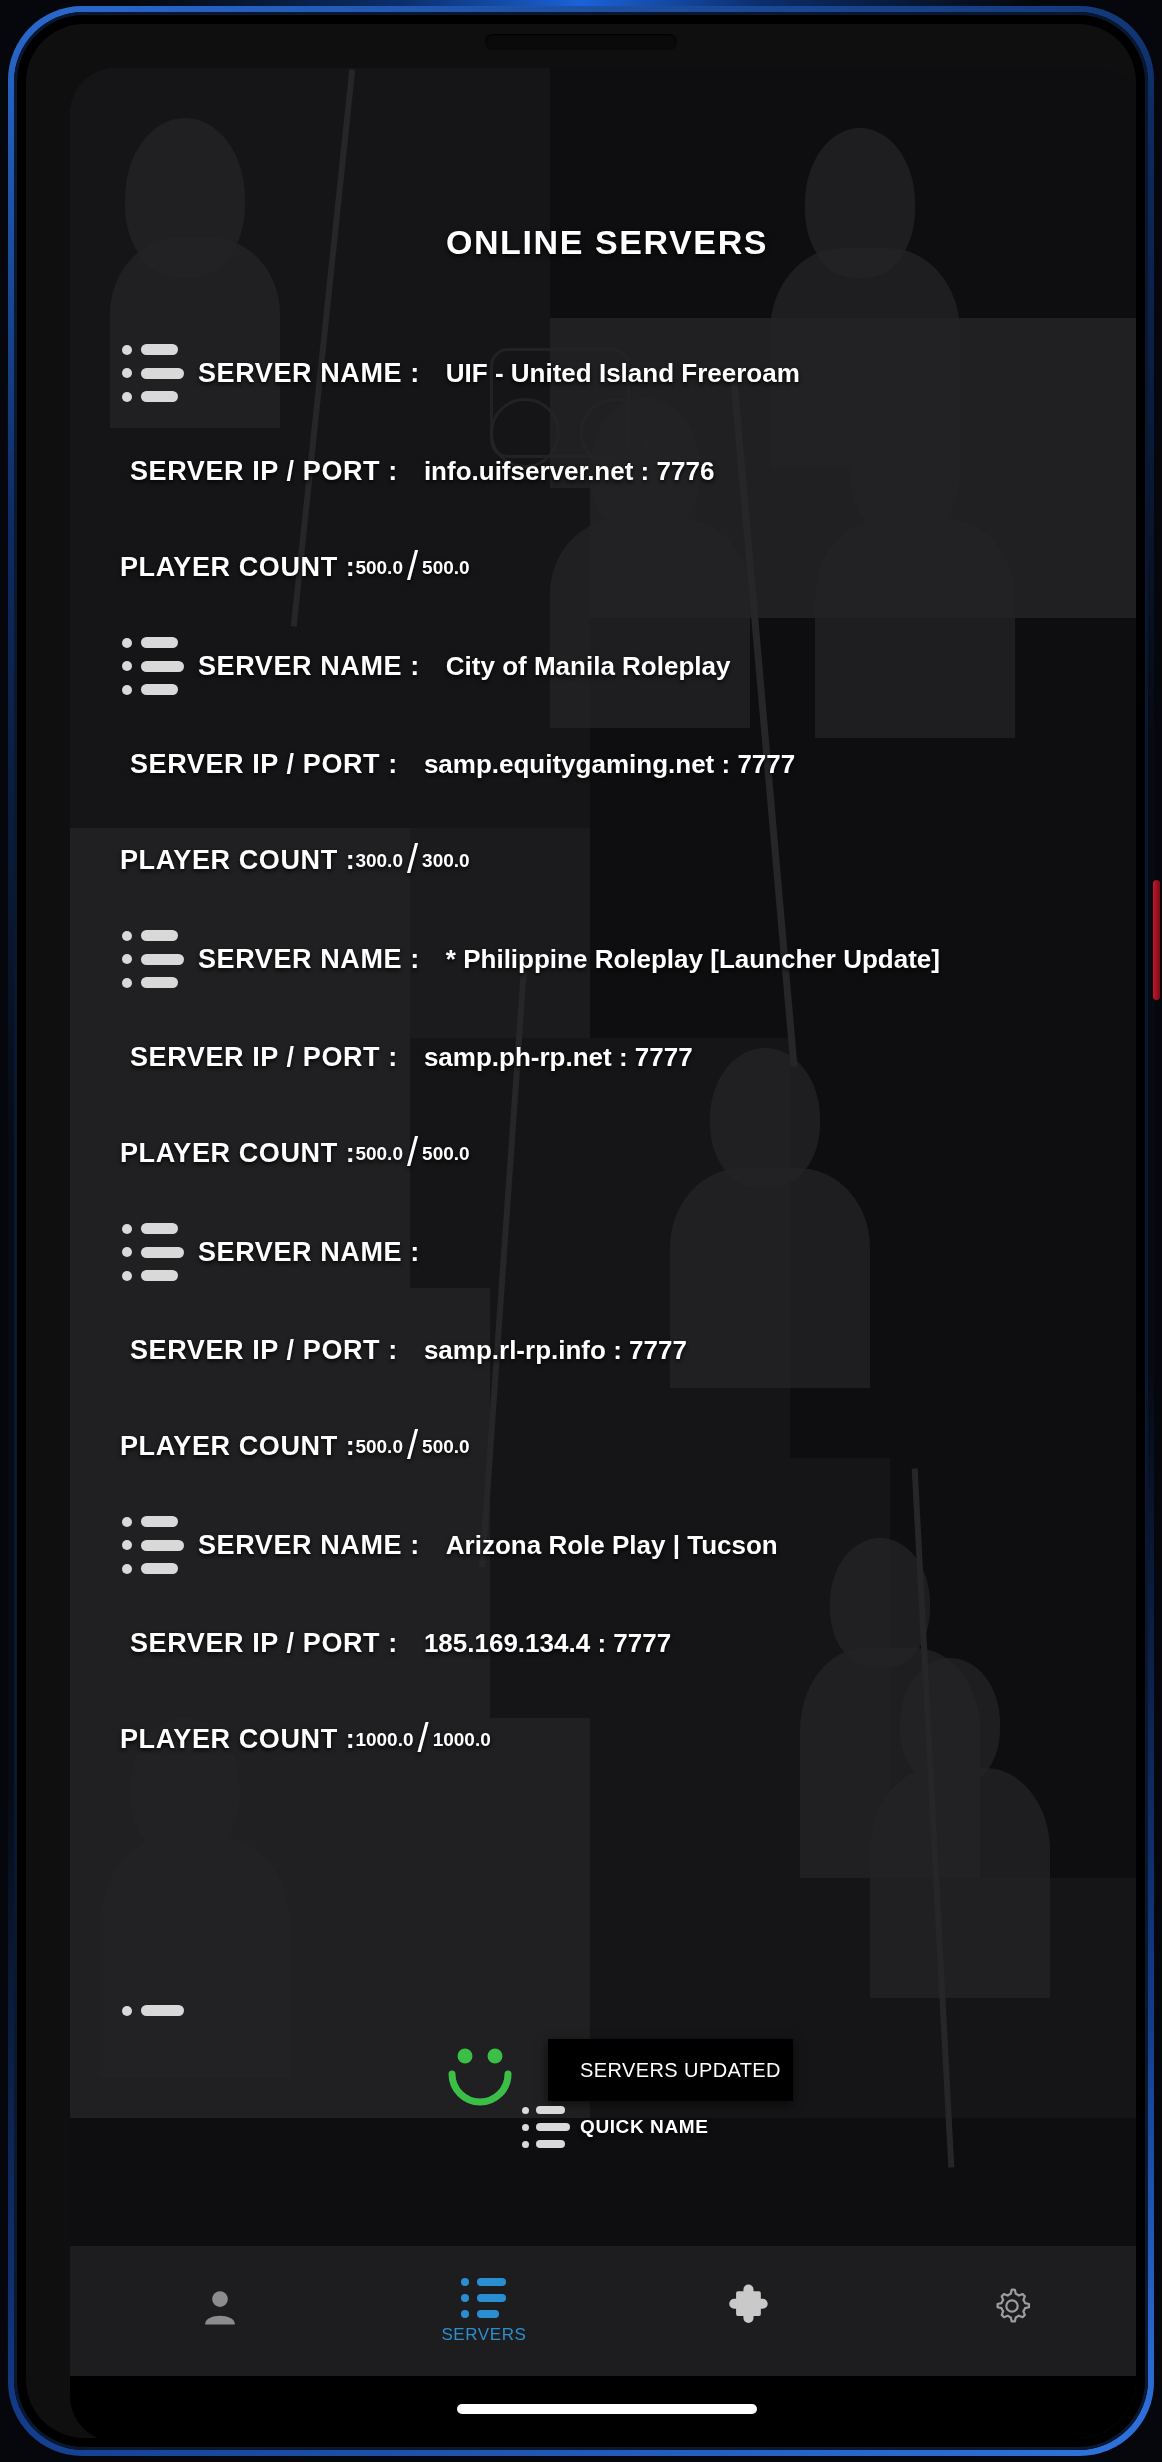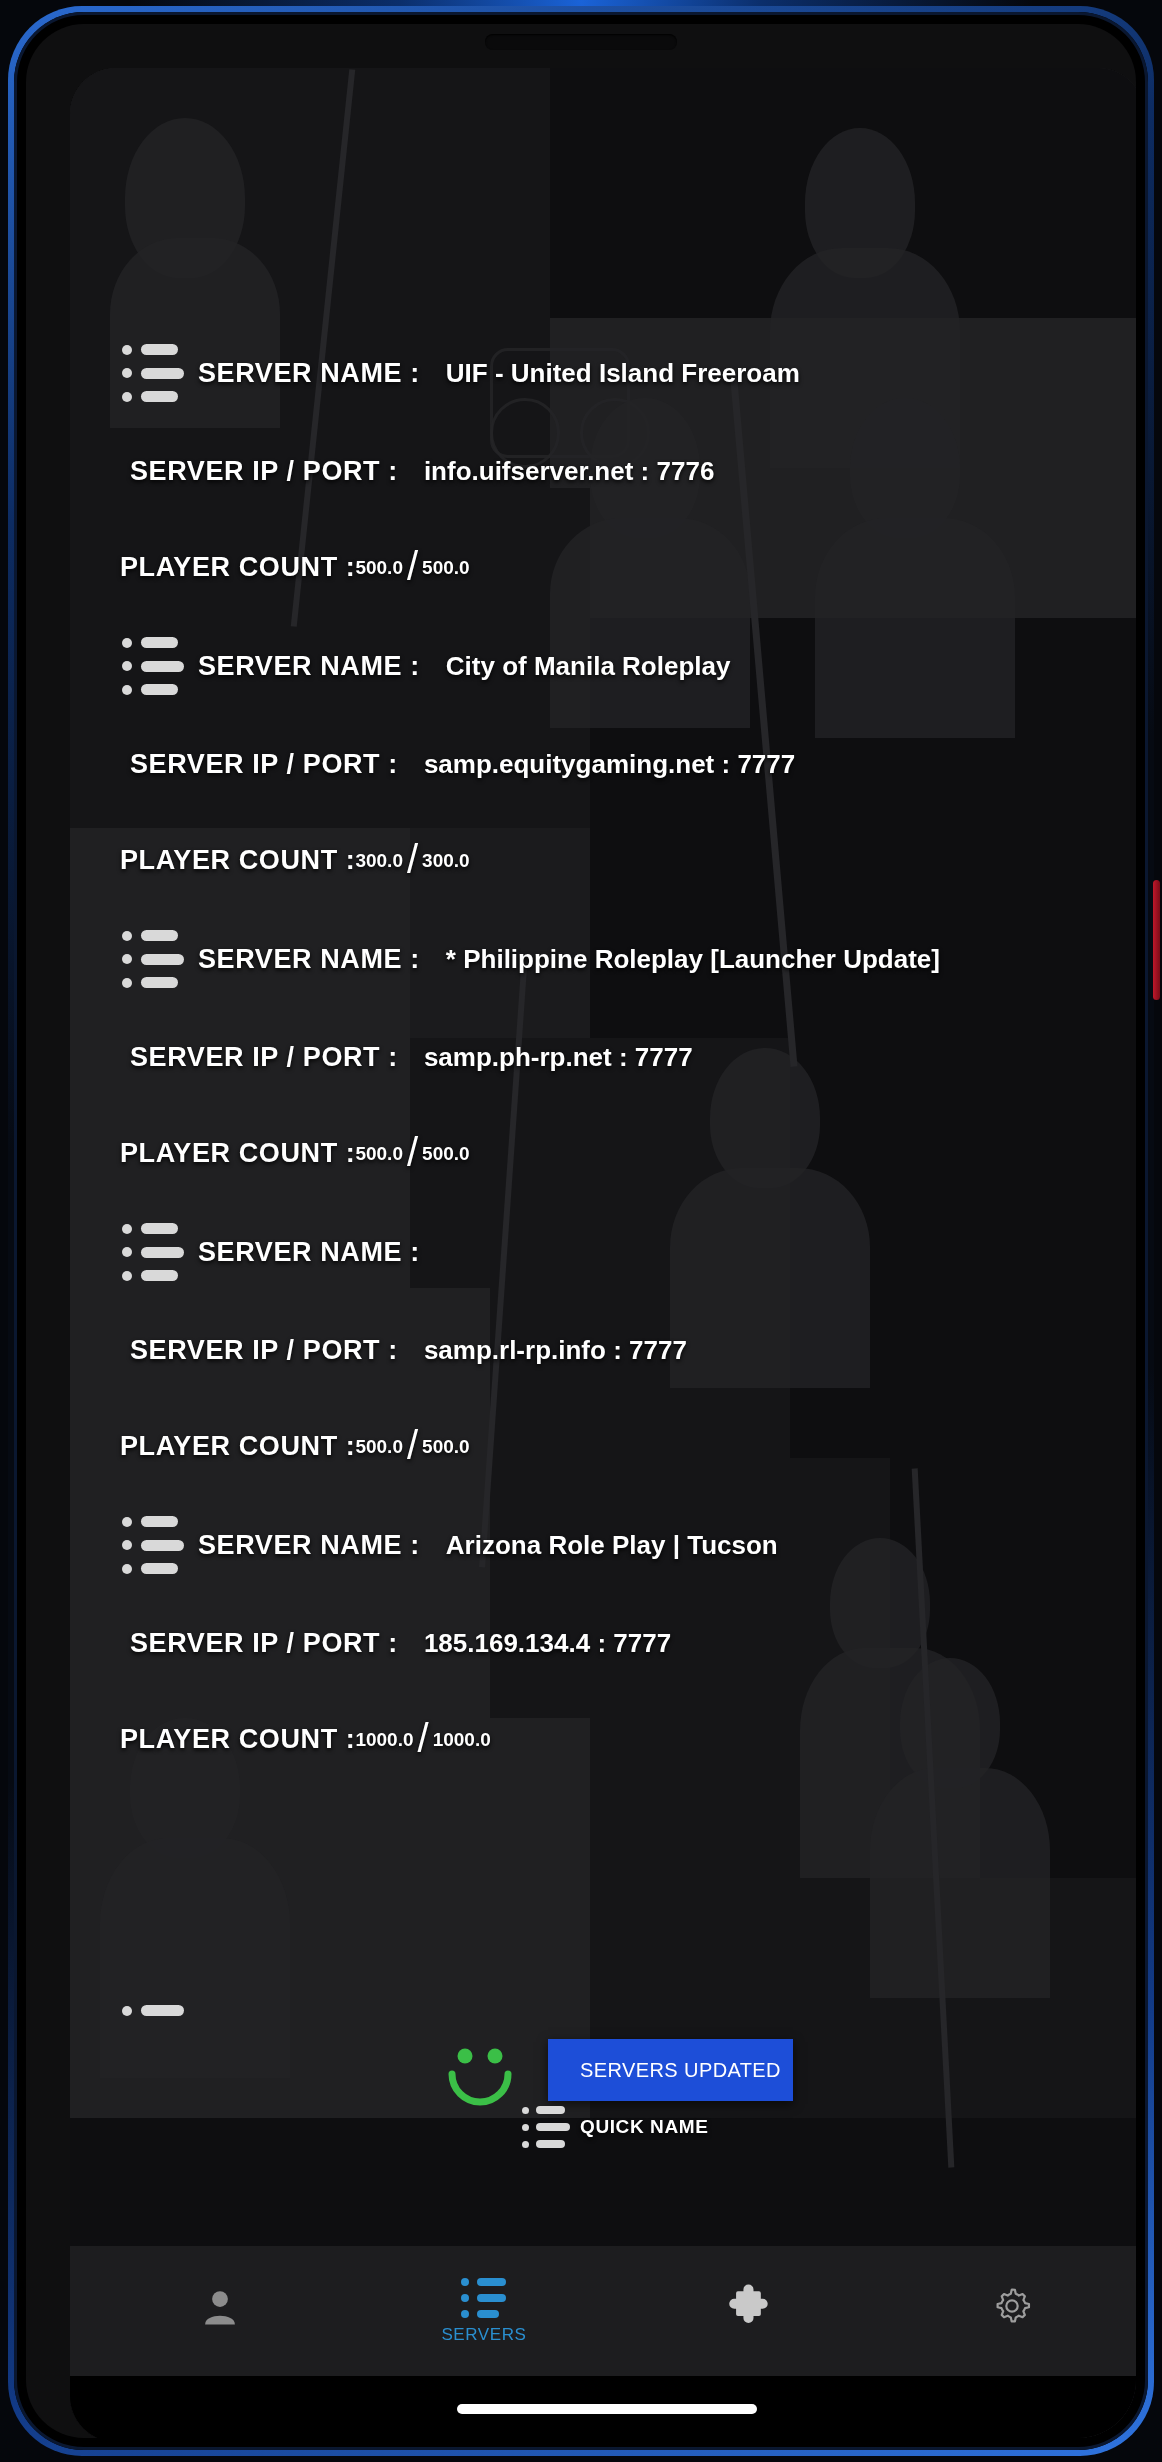--- a/index.html
+++ b/index.html
@@ -151,21 +151,21 @@
     font-size:40px; font-weight:300;
     margin:0 4px; line-height:.8;
     transform:translateY(-2px);
   }
 
   
   #toast{
     position:absolute;
     left:478px; top:1971px;
     width:245px; height:62px;
-    background:#1d4ed8;
+    background:#000000;
     display:flex; align-items:center; justify-content:center;
     z-index:25;
     box-shadow:0 3px 10px rgba(0,0,0,.6);
     padding-left:20px;
   }
   #toast-label{
     color:#fff; font-size:20px; letter-spacing:.4px;
   }
   #smiley{
     position:absolute; left:368px; top:1962px;
@@ -284,20 +284,21 @@
         <div class="art-sil2" style="left:60px;top:1650px;width:110px;height:140px;"></div>
         <div class="art-sil2" style="left:30px;top:1770px;width:190px;height:240px;border-radius:36% 36% 0 0;"></div>
         <div class="art-line" style="left:250px;top:0;width:6px;height:560px;transform:rotate(6deg);"></div>
         <div class="art-line" style="left:690px;top:300px;width:7px;height:700px;transform:rotate(-5deg);"></div>
         <div class="art-line" style="left:430px;top:900px;width:6px;height:600px;transform:rotate(4deg);"></div>
         <div class="art-line" style="left:860px;top:1400px;width:6px;height:700px;transform:rotate(-3deg);"></div>
       </div>
 
       <div id="content">
 
+        <div id="page-title">ONLINE SERVERS</div>
 
         <div id="server-list">
 
           <div class="server-card">
             <div class="row row-name">
               <span class="list-icon">
                 <span class="li-line">
                     <span class="dot"></span>
                     <span class="bar"></span>
                   </span>

